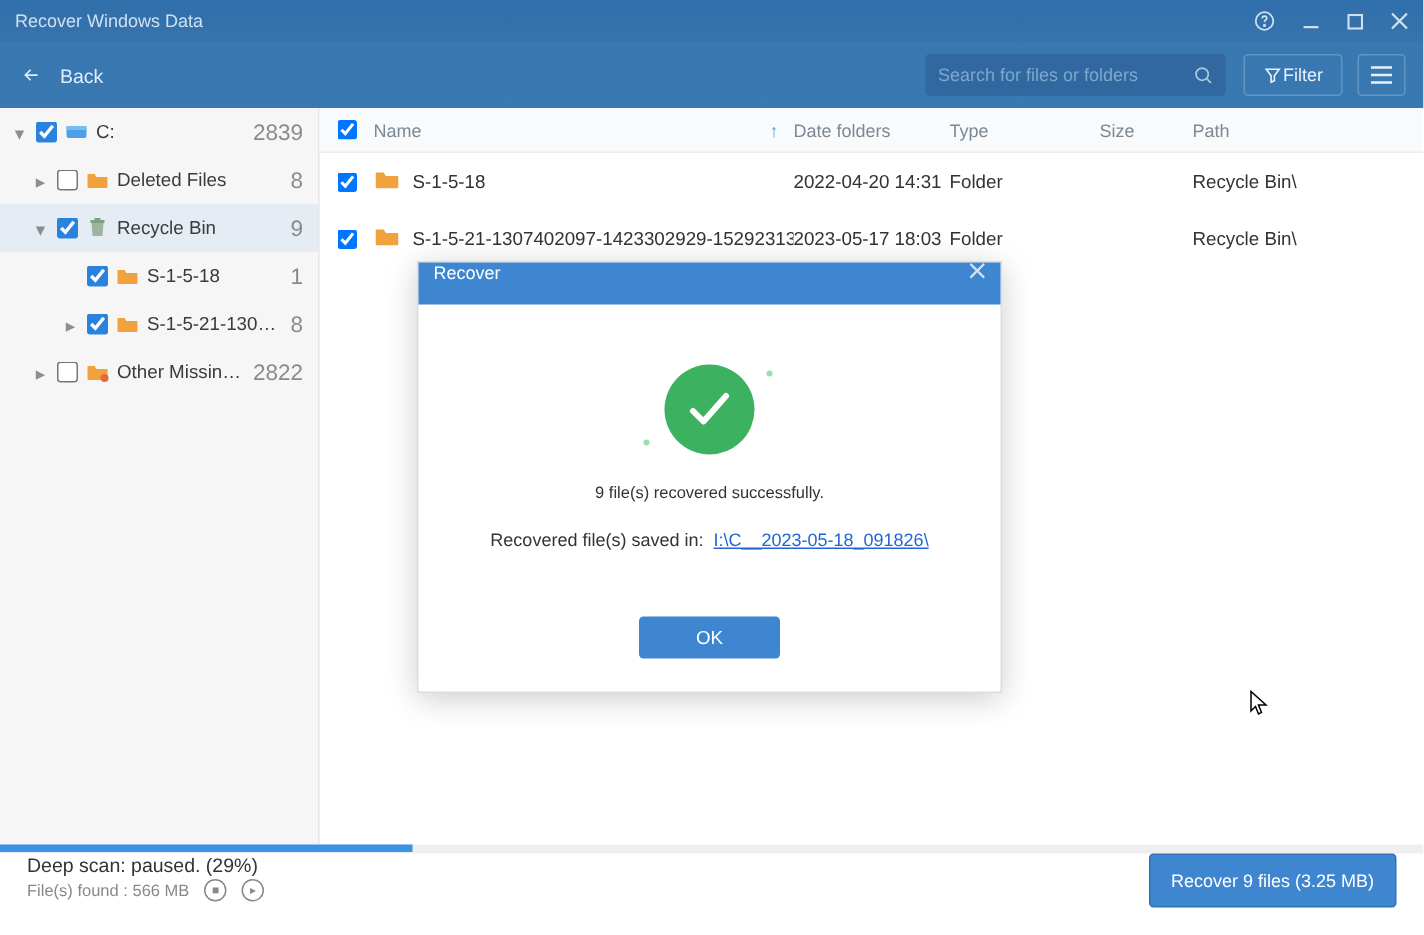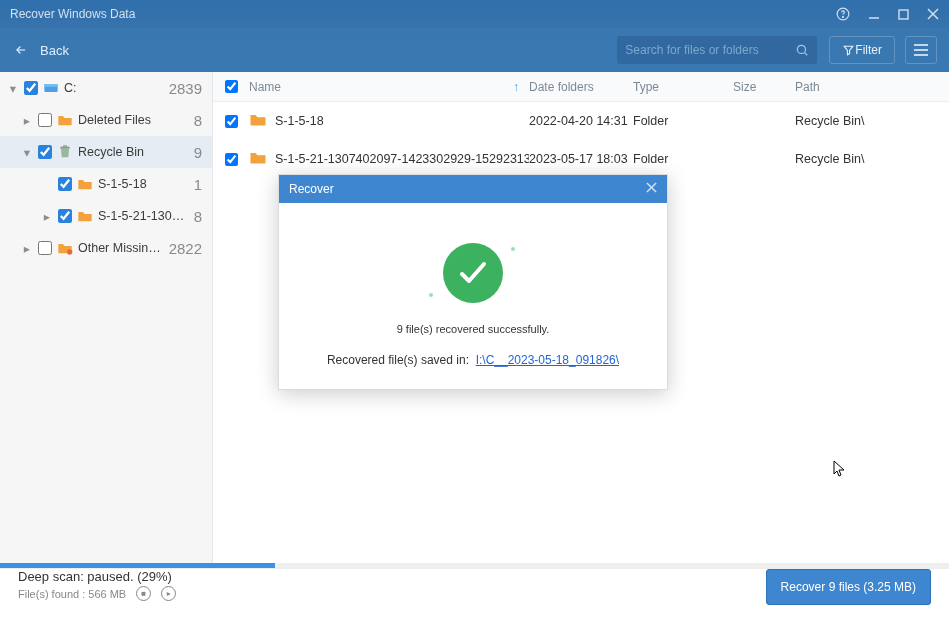--- a/index.html
+++ b/index.html
@@ -53,21 +53,21 @@
     .progress-bar{height:5px;background:#efefef;position:relative}
     .progress-bar .done{position:absolute;left:0;top:0;bottom:0;background:#3892e6}
     .footer{height:55px;display:flex;align-items:flex-start;padding:0 18px;background:#fff;border-top:1px solid #eee}
     .footer .status-title{font-size:13px;color:#333}
     .footer .status-sub{font-size:11px;color:#888;margin-top:2px;display:flex;align-items:center;gap:10px}
     .footer .circle-btn{width:15px;height:15px;border:1px solid #888;border-radius:50%;display:inline-flex;align-items:center;justify-content:center;font-size:8px;color:#888;cursor:pointer}
     .footer .spacer{flex:1}
     .recover-btn{background:#3e86d0;color:#fff;font-size:12px;padding:10px 14px;border-radius:3px;cursor:pointer;border:1px solid #2e72b7}
     
     .modal{position:absolute;left:278px;top:174px;width:390px;background:#fff;border:1px solid #ddd;box-shadow:0 4px 20px rgba(0,0,0,.2)}
-    .modal-head{height:28px;background:#3e86d0;display:flex;align-items:center;padding:0 10px;color:#fff;font-size:12px}
+    .modal-head{height:28px;background:#3e86d0;display:flex;align-items:flex-start;padding:0 10px;color:#fff;font-size:12px}
     .modal-head .spacer{flex:1}
     .modal-head .close{cursor:pointer;color:#d0e4f6}
     .modal-body{padding:18px 18px 22px;text-align:center}
     .success-circle{width:60px;height:60px;background:#3cb15f;border-radius:50%;margin:22px auto 20px;display:flex;align-items:center;justify-content:center;position:relative}
     .success-circle::before,.success-circle::after{content:"";position:absolute;width:4px;height:4px;background:#9adfb1;border-radius:50%}
     .success-circle::before{left:-14px;bottom:6px}
     .success-circle::after{right:-12px;top:4px}
     .modal-body .msg{font-size:11px;color:#333;margin-top:8px;margin-bottom:18px}
     .modal-body .saved{font-size:12px;color:#333}
     .modal-body .saved a{color:#2365d6;text-decoration:underline}
@@ -296,20 +296,21 @@
     <div class="success-circle">
       <svg width="30" height="26" viewBox="0 0 30 26">
           <path d="M4 14l7 7L26 4" fill="none" stroke="#fff" stroke-width="4" stroke-linecap="round" stroke-linejoin="round"></path>
         </svg>
     </div>
     <div class="msg">9 file(s) recovered successfully.</div>
     <div class="saved">
       <span>Recovered file(s) saved in:</span>
       &nbsp;<a href="#">I:\C__2023-05-18_091826\</a>
     </div>
+    <div class="ok-btn">OK</div>
   </div>
 </div>
 
 <div class="cursor">
   <svg width="14" height="18" viewBox="0 0 14 18">
       <path d="M1 1l0 13 3-3 2 5 2-1-2-5 5 0z" fill="#fff" stroke="#000" stroke-width="1"></path>
     </svg>
 </div>
 
 </body></html>

